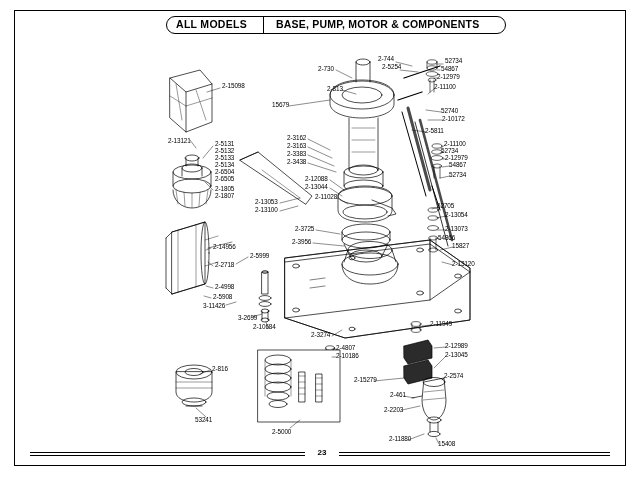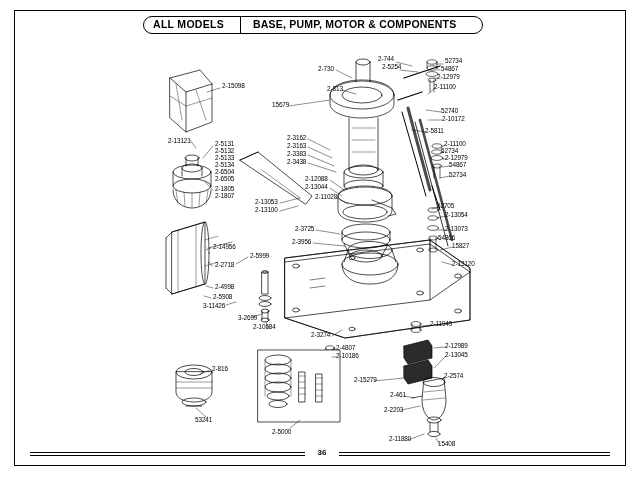--- a/index.html
+++ b/index.html
@@ -26,21 +26,21 @@
     left: 14px;
     top: 10px;
     width: 612px;
     height: 456px;
     border: 1px solid #000;
     box-sizing: border-box;
   }
   
   .header {
     position: absolute;
-    left: 143px;
+    left: 166px;
     top: 16px;
     width: 340px;
     height: 18px;
   }
   .header .pill {
     position: absolute;
     left: 0;
     top: 0;
     width: 340px;
     height: 18px;
@@ -452,15 +452,15 @@
     <div class="lbl" style="left:354px; top:376px;">2-15279</div>
     <div class="lbl" style="left:390px; top:391px;">2-461</div>
     <div class="lbl" style="left:444px; top:372px;">2-2574</div>
     <div class="lbl" style="left:384px; top:406px;">2-2203</div>
     <div class="lbl" style="left:389px; top:435px;">2-11880</div>
     <div class="lbl" style="left:438px; top:440px;">15408</div>
   </div>
 
   <div class="footer-rule"></div>
   <div class="footer-rule second"></div>
-  <div class="page-num">36</div>
+  <div class="page-num">23</div>
 
 </div>
 
 </body></html>

